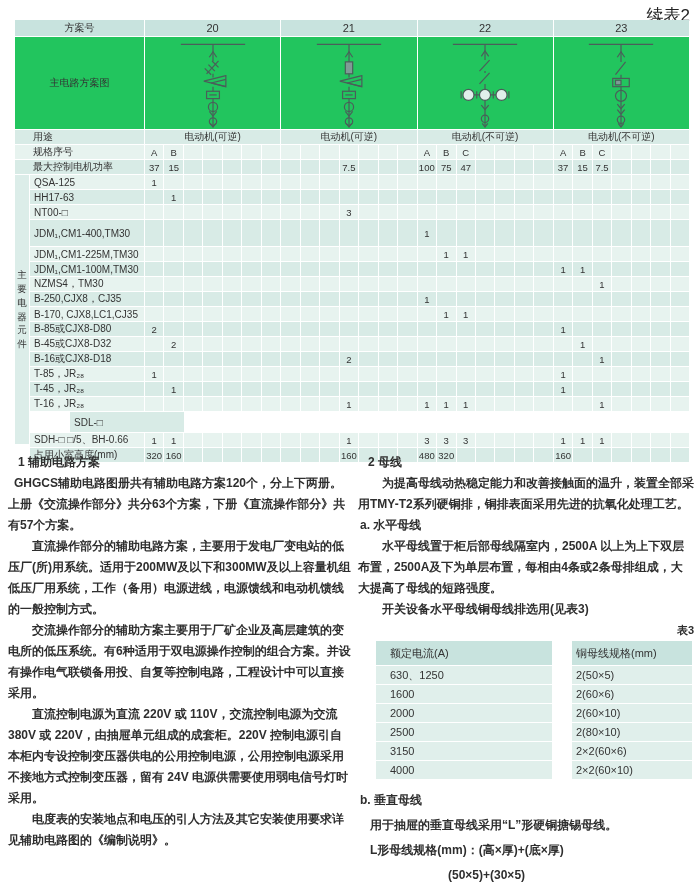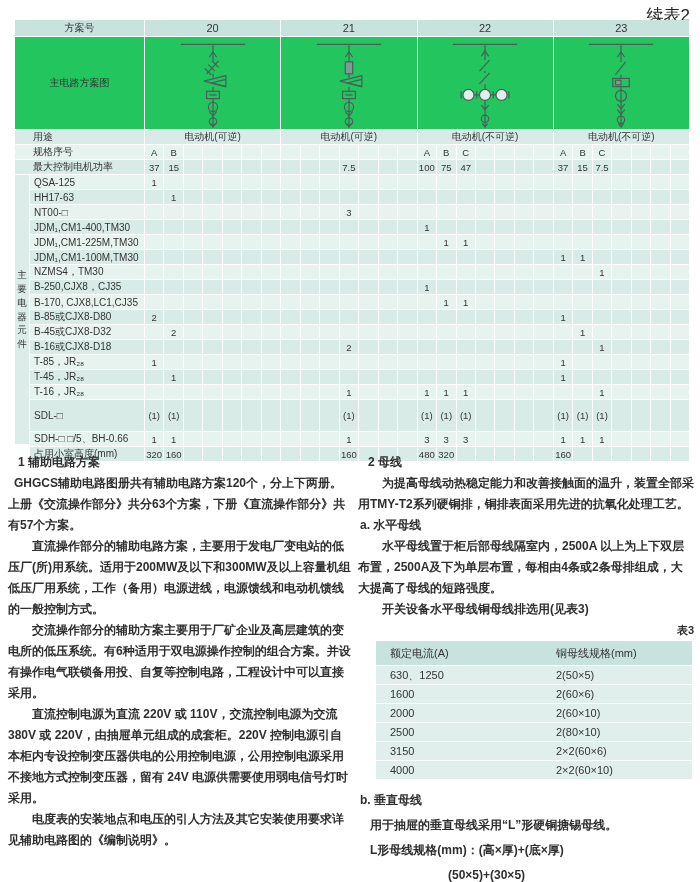--- a/index.html
+++ b/index.html
@@ -38,21 +38,21 @@
   .col-left{left:8px;top:452px;width:344px;}
   .col-right{left:358px;top:452px;width:336px;}
   .col p{margin:0;text-indent:2em;font-weight:bold;}
   .col .h{ text-indent:0;padding-left:10px;margin:0 0 0 0;}
   .col .p-first{text-indent:0.5em;}
   .col .sub{ text-indent:0;padding-left:2px;margin:0;}
   .t3-caption{text-align:right;font-size:11px;margin:4px 8px 4px 0;text-indent:0;}
 
   
   .btable{margin-left:18px;width:316px;}
-  .brow{display:flex;border-bottom:1px solid #fff;}
+  .brow{display:flex;border-bottom:1px solid #fff;gap:20px;}
   .bcell{padding-left:14px;display:flex;align-items:center;font-size:11px;color:#333;}
   .bc1{width:176px;flex:none;box-sizing:border-box;}
   .bc2{flex:1;padding-left:4px;}
   .bhead{background:#c8e3de;height:24px;}
   .bdata{background:#e0efeb;height:18px;}
 
   .sec-b p{line-height:25px;}
   .sec-b .i1{text-indent:1em;}
   .sec-b .i7{text-indent:7.5em;}
 </style>
@@ -316,21 +316,21 @@
       <div class="mcell vcell bg-b"></div>
       <div class="mcell vcell bg-b"></div>
       <div class="mcell vcell bg-b"></div>
       <div class="mcell vcell bg-b"></div>
       <div class="mcell vcell bg-b"></div>
       <div class="mcell vcell bg-b"></div>
       <div class="mcell vcell bg-b"></div>
       <div class="mcell vcell bg-b"></div>
       <div class="mcell vcell bg-b"></div>
     </div>
-    <div class="mrow" style="height: 14px;">
+    <div class="mrow" style="height: 26px;">
       <div class="spacer"></div>
       <div class="mcell lbl bg-a">JDM₁,CM1-400,TM30</div>
       <div class="mcell vcell bg-a"></div>
       <div class="mcell vcell bg-a"></div>
       <div class="mcell vcell bg-a"></div>
       <div class="mcell vcell bg-a"></div>
       <div class="mcell vcell bg-a"></div>
       <div class="mcell vcell bg-a"></div>
       <div class="mcell vcell bg-a"></div>
       <div class="mcell vcell bg-a"></div>
@@ -700,21 +700,21 @@
       <div class="mcell vcell bg-b"></div>
       <div class="mcell vcell bg-b"></div>
       <div class="mcell vcell bg-b"></div>
       <div class="mcell vcell bg-b"></div>
       <div class="mcell vcell bg-b">1</div>
       <div class="mcell vcell bg-b"></div>
       <div class="mcell vcell bg-b"></div>
       <div class="mcell vcell bg-b"></div>
       <div class="mcell vcell bg-b"></div>
     </div>
-    <div class="mrow" style="height: 31px;">
+    <div class="mrow" style="height: 20px; gap: 40px;">
       <div class="spacer"></div>
       <div class="mcell lbl bg-a">SDL-□</div>
       <div class="mcell vcell bg-a">(1)</div>
       <div class="mcell vcell bg-a">(1)</div>
       <div class="mcell vcell bg-a"></div>
       <div class="mcell vcell bg-a"></div>
       <div class="mcell vcell bg-a"></div>
       <div class="mcell vcell bg-a"></div>
       <div class="mcell vcell bg-a"></div>
       <div class="mcell vcell bg-a"></div>

